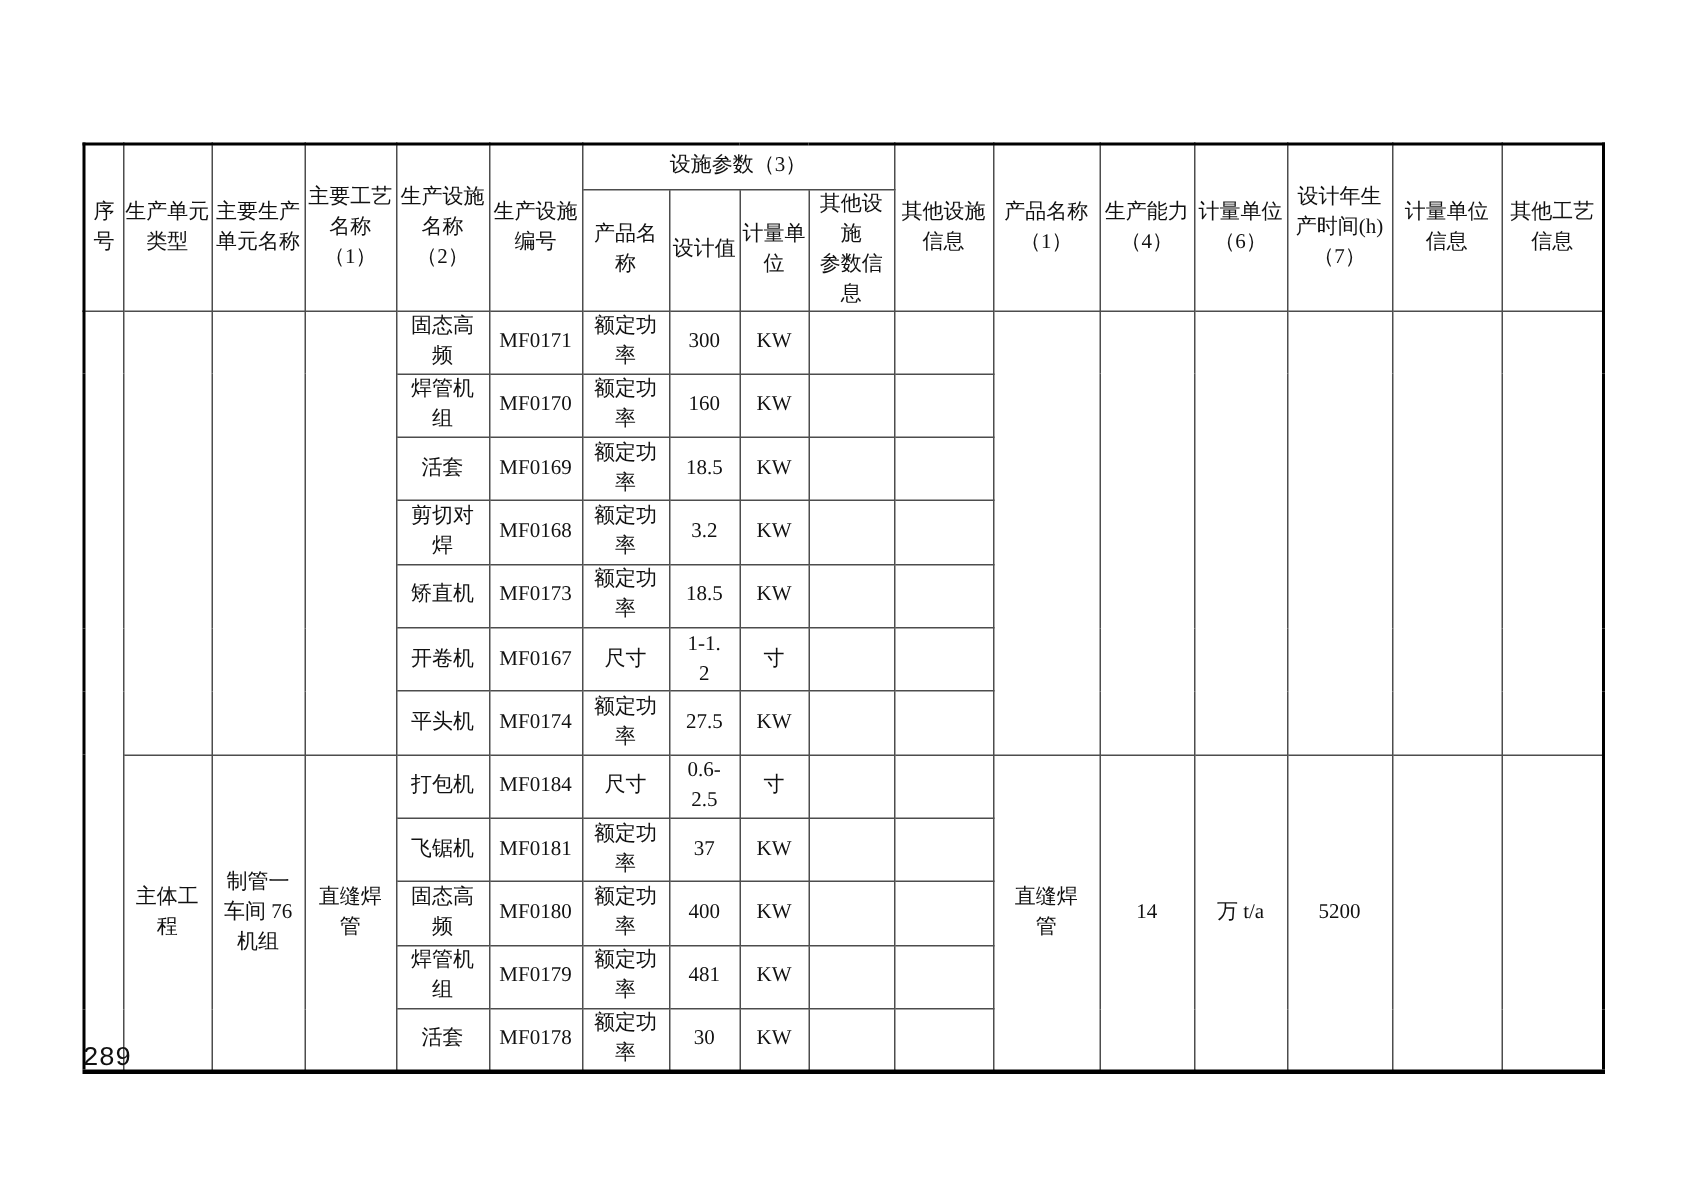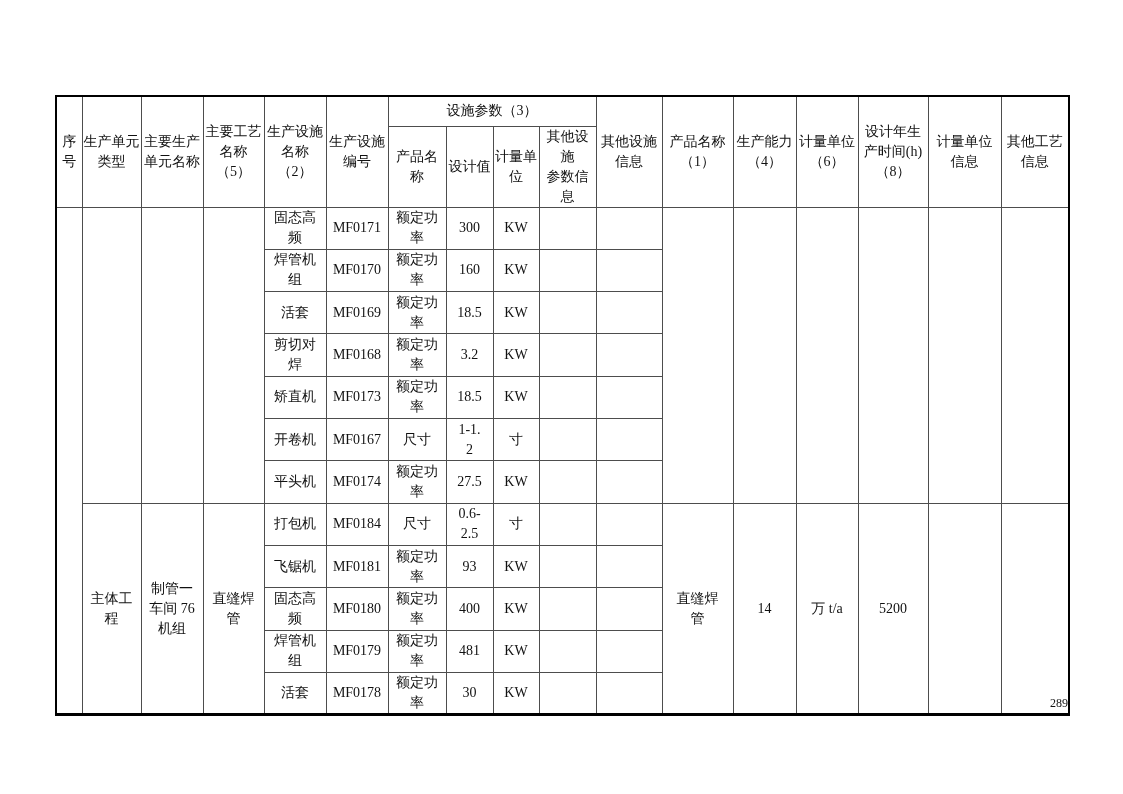--- a/index.html
+++ b/index.html
@@ -41,23 +41,24 @@
     overflow: hidden;
   }
   tr.group-row { height: 30px; }
   tr.sub-row   { height: 57px; }
   tbody tr     { height: 42.33px; }
   .page-number {
     position: absolute;
     left: 55px;
     top: 696px;
     width: 1013px;
-    text-align: right;
-    font-size: 12px;
+    text-align: left;
+    font-size: 18px;
     color: #111111;
+    font-family: Liberation Mono, monospace;
   }
 </style>
 </head>
 <body>
 
 <div class="sheet">
 
   <table class="facility-table">
     <colgroup>
       <col style="width:26px">
@@ -81,37 +82,37 @@
 
     <thead>
       <tr class="group-row">
         <th rowspan="2">序
 号</th>
         <th rowspan="2">生产单元
 类型</th>
         <th rowspan="2">主要生产
 单元名称</th>
         <th rowspan="2">主要工艺
-名称（5）</th>
+名称（1）</th>
         <th rowspan="2">生产设施
 名称（2）</th>
         <th rowspan="2">生产设施
 编号</th>
         <th colspan="4">设施参数（3）</th>
         <th rowspan="2">其他设施
 信息</th>
         <th rowspan="2">产品名称
 （1）</th>
         <th rowspan="2">生产能力
 （4）</th>
         <th rowspan="2">计量单位
 （6）</th>
         <th rowspan="2">设计年生
 产时间(h)
-（8）</th>
+（7）</th>
         <th rowspan="2">计量单位
 信息</th>
         <th rowspan="2">其他工艺
 信息</th>
       </tr>
       <tr class="sub-row">
         <th>产品名称</th>
         <th>设计值</th>
         <th>计量单
 位</th>
@@ -226,21 +227,21 @@
         <td rowspan="5">万 t/a</td>
         <td rowspan="5">5200</td>
         <td rowspan="5"></td>
         <td rowspan="5"></td>
       </tr>
       <tr>
         <td>飞锯机</td>
         <td>MF0181</td>
         <td>额定功
 率</td>
-        <td>93</td>
+        <td>37</td>
         <td>KW</td>
         <td></td>
         <td></td>
       </tr>
       <tr>
         <td>固态高
 频</td>
         <td>MF0180</td>
         <td>额定功
 率</td>

